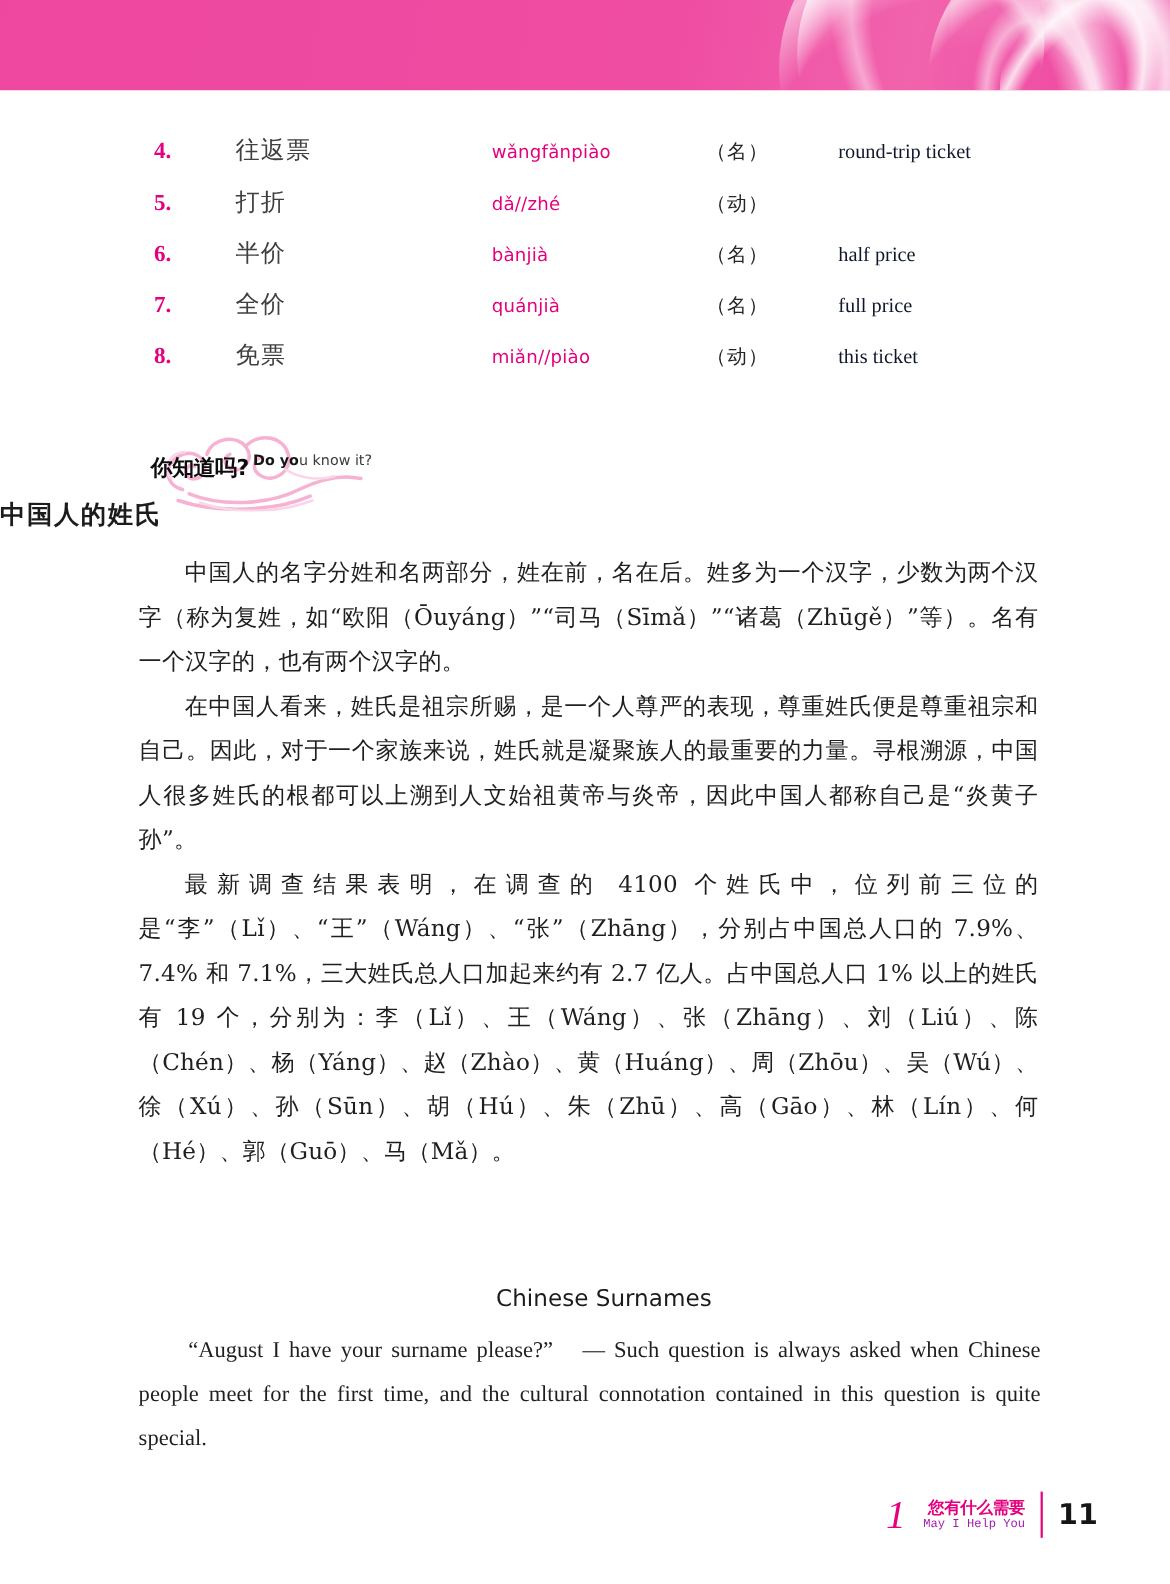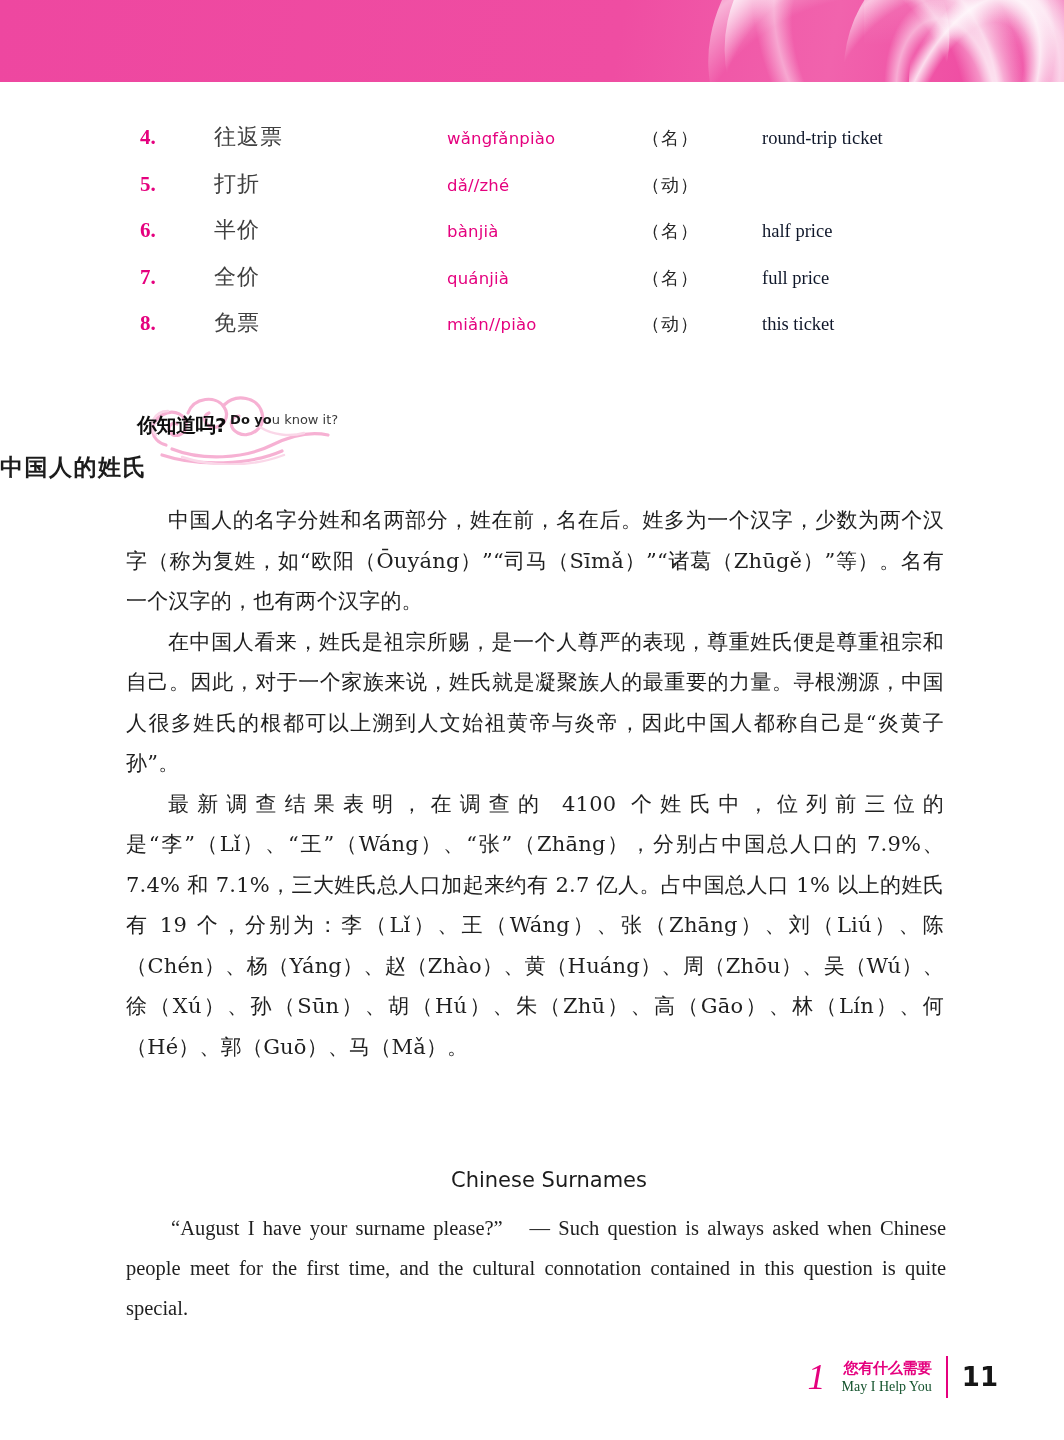--- a/index.html
+++ b/index.html
@@ -240,23 +240,23 @@
     line-height: 1.25;
   }
   .f-cn {
     font-family: "DejaVu Sans", "Liberation Sans", sans-serif;
     font-weight: bold;
     font-size: 15px;
     color: #e5007e;
     letter-spacing: -0.3px;
   }
   .f-en {
-    font-family: Liberation Serif, serif;
-    font-size: 14px;
-    color: #14532d;
+    font-family: Liberation Mono, monospace;
+    font-size: 11px;
+    color: #a21caf;
   }
   .f-div {
     width: 2px;
     height: 42px;
     background: #e5007e;
   }
   .f-page {
     font-family: "DejaVu Sans", "Liberation Sans", sans-serif;
     font-weight: bold;
     font-size: 26px;

